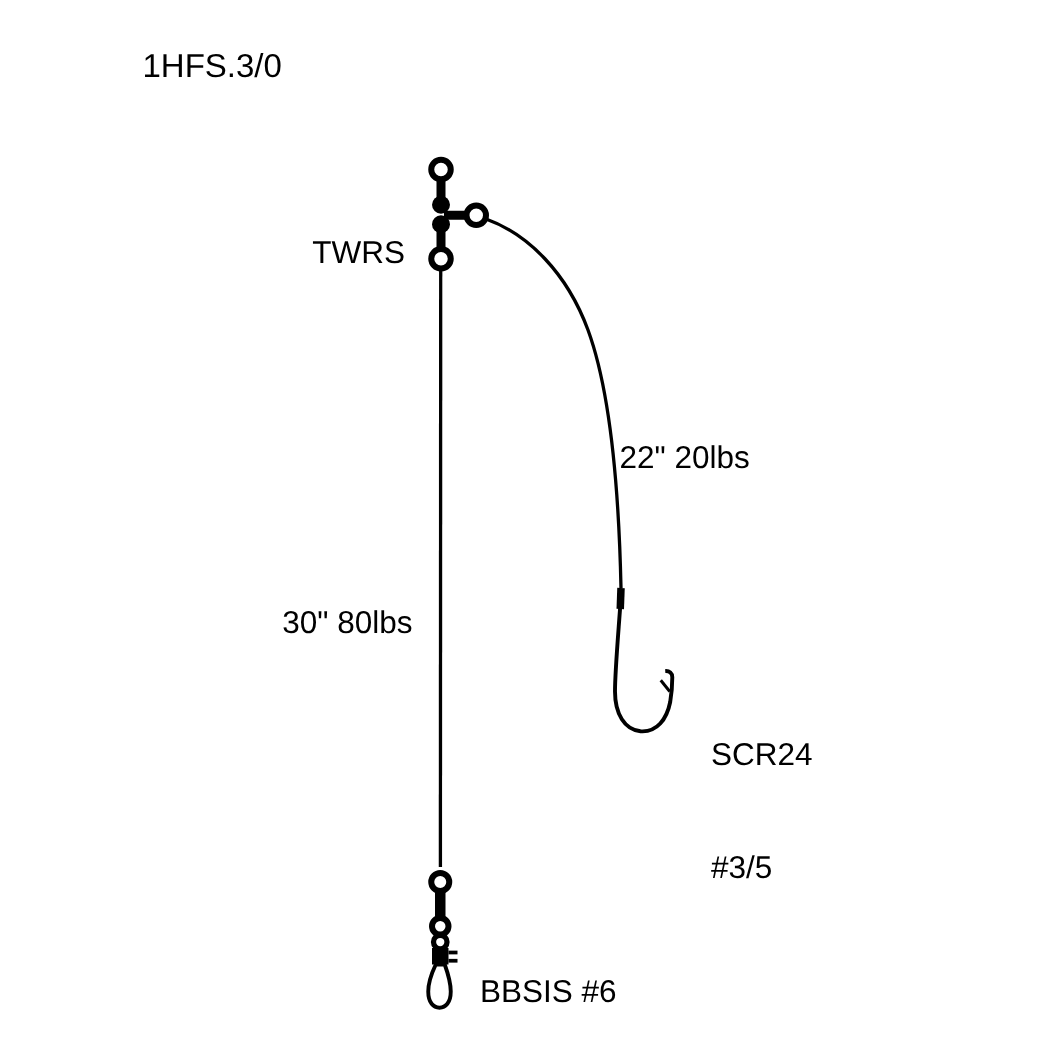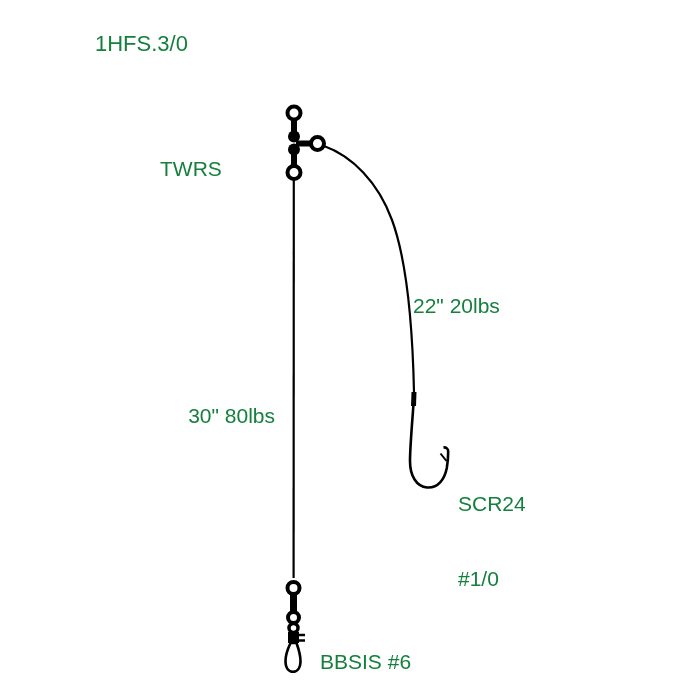--- a/index.html
+++ b/index.html
@@ -17,53 +17,54 @@
   }
   .rig-svg {
     position: absolute;
     left: 0;
     top: 0;
     width: 700px;
     height: 700px;
   }
   .label {
     position: absolute;
-    color: #15803d;
+    color: #000000;
     white-space: pre;
   }
   .label div { display: block; }
   .title {
     left: 95px;
     top: 31px;
     font-size: 22px;
     line-height: 25px;
   }
   .lbl-twrs {
     left: 160px;
     width: 110px;
     top: 121px;
     font-size: 21px;
     line-height: 19px;
+    text-align: right;
   }
   .lbl-mono {
     left: 155px;
     width: 120px;
     top: 353px;
     font-size: 21px;
     line-height: 25px;
     text-align: right;
   }
   .lbl-fluoro {
     left: 413px;
     top: 243px;
     font-size: 21px;
     line-height: 25px;
   }
   .lbl-hook {
-    left: 458px;
+    left: 474px;
     top: 441px;
     font-size: 21px;
     line-height: 25px;
   }
   .lbl-bbsis {
     left: 320px;
     top: 599px;
     font-size: 21px;
     line-height: 25px;
   }
@@ -117,20 +118,20 @@
   <div class="label lbl-mono">
     <div>30" 80lbs</div>
   </div>
 
   <div class="label lbl-fluoro">
     <div>22" 20lbs</div>
   </div>
 
   <div class="label lbl-hook">
     <div>SCR24</div>
-    <div>#1/0</div>
+    <div>#3/5</div>
   </div>
 
   <div class="label lbl-bbsis">
     <div>BBSIS #6</div>
   </div>
 
 </div>
 
 </body></html>

